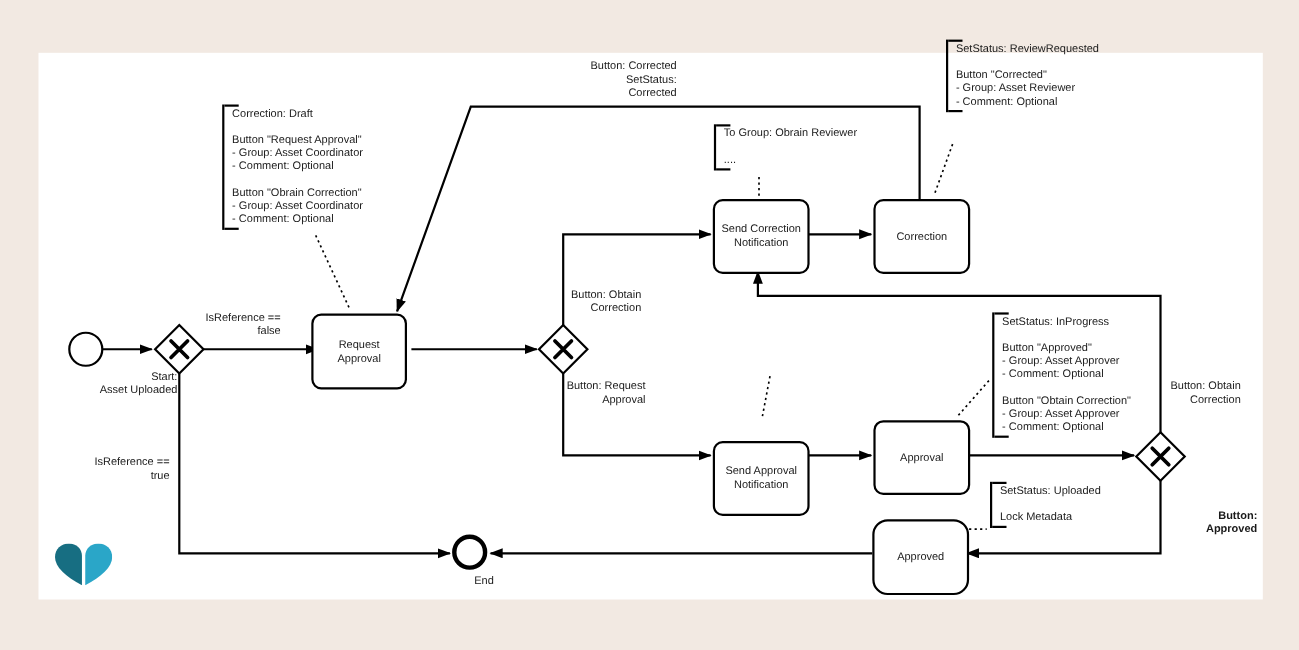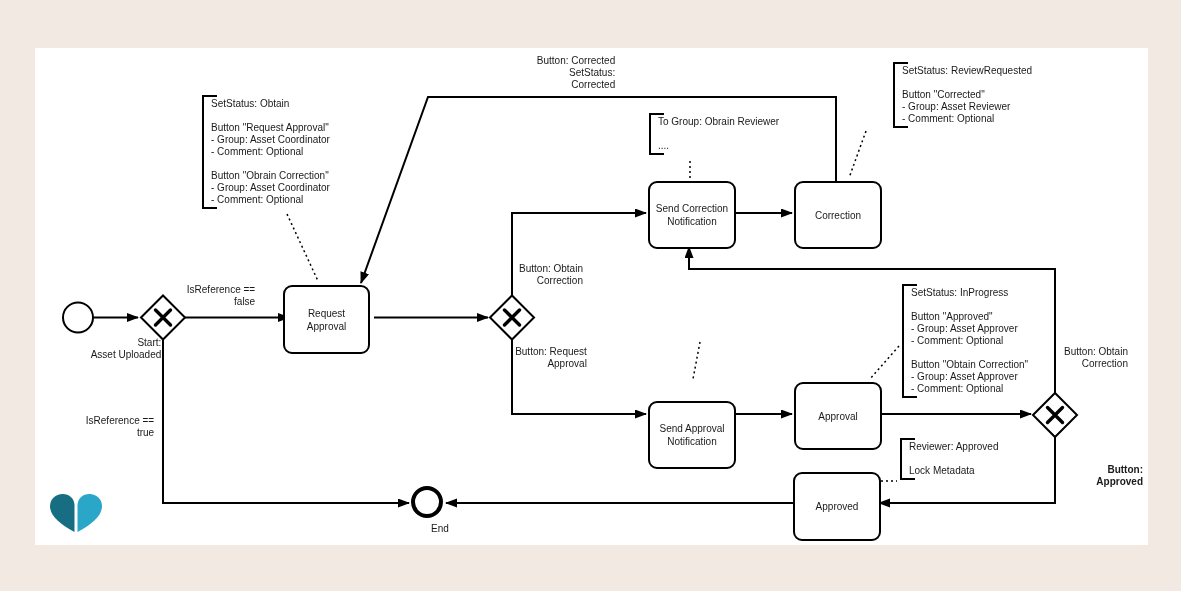--- a/index.html
+++ b/index.html
@@ -75,68 +75,68 @@
   </svg>
 
   <div class="node" style="left:283px;top:285px;width:83px;height:65px;">Request
 Approval</div>
   <div class="node" style="left:648px;top:181px;width:84px;height:64px;">Send Correction
 Notification</div>
   <div class="node" style="left:794px;top:181px;width:84px;height:64px;">Correction</div>
   <div class="node" style="left:648px;top:383px;width:84px;height:64px;margin-top:18px;">Send Approval
 Notification</div>
   <div class="node" style="left:794px;top:382px;width:84px;height:64px;">Approval</div>
-  <div class="node" style="left:793px;top:472px;width:84px;height:65px;">Approved</div>
+  <div class="node" style="left:793px;top:472px;width:84px;height:65px;border-radius:14px;">Approved</div>
 
   <div class="elabel" style="left:78px;top:337px;margin-left:48px;">Start:
 Asset Uploaded</div>
   <div class="elabel" style="left:440px;top:523px;">End</div>
 
   <div class="elabel" style="left:221px;top:284px;">IsReference ==
 false</div>
   <div class="elabel" style="left:120px;top:415px;">IsReference ==
 true</div>
   <div class="elabel" style="left:576px;top:55px;">Button: Corrected
 SetStatus:
 Corrected</div>
   <div class="elabel" style="left:551px;top:263px;">Button: Obtain
 Correction</div>
   <div class="elabel" style="left:551px;top:346px;">Button: Request
 Approval</div>
   <div class="elabel" style="left:1096px;top:346px;">Button: Obtain
 Correction</div>
   <div class="elabel" style="left:1105px;top:464px;font-weight:bold;">Button: Approved</div>
 
-  <div class="note" style="left:202px;top:95px;">SetStatus: Obtain
+  <div class="note" style="left:202px;top:95px;">Correction: Draft
 
 Button "Request Approval"
 - Group: Asset Coordinator
 - Comment: Optional
 
 Button "Obrain Correction"
 - Group: Asset Coordinator
 - Comment: Optional</div>
   <div class="note" style="left:649px;top:113px;">To Group: Obrain Reviewer
 
 ....</div>
-  <div class="note" style="left:860px;top:62px;margin-left:33px;">SetStatus: ReviewRequested
+  <div class="note" style="left:860px;top:36px;">SetStatus: ReviewRequested
 
 Button "Corrected"
 - Group: Asset Reviewer
 - Comment: Optional</div>
   <div class="note" style="left:902px;top:284px;">SetStatus: InProgress
 
 Button "Approved"
 - Group: Asset Approver
 - Comment: Optional
 
 Button "Obtain Correction"
 - Group: Asset Approver
 - Comment: Optional</div>
-  <div class="note" style="left:900px;top:438px;">Reviewer: Approved
+  <div class="note" style="left:900px;top:438px;">SetStatus: Uploaded
 
 Lock Metadata</div>
 
   <svg class="logo" width="52" height="38" viewBox="0 0 52 38">
     <path d="M24.5,38 C10,30.5 0,21.5 0,12.3 C0,5 5.6,0 12.6,0 C19.3,0 24.5,4.6 24.5,11.3 Z" fill="#176E82"></path>
     <path d="M27.5,38 C42,30.5 52,21.5 52,12.3 C52,5 46.4,0 39.4,0 C32.7,0 27.5,4.6 27.5,11.3 Z" fill="#2AA6C8"></path>
   </svg>
 </div>
 
 </body></html>

